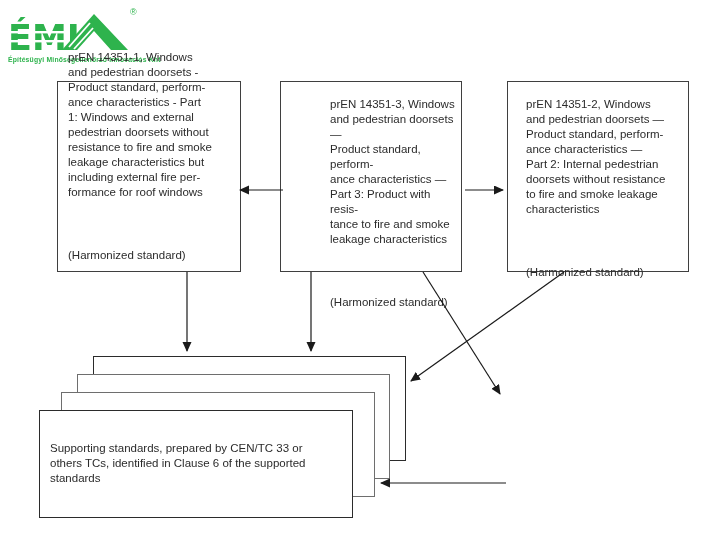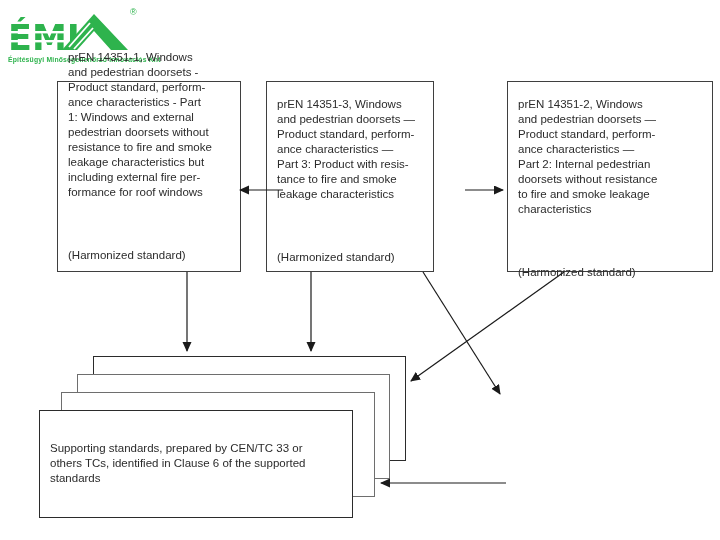--- a/index.html
+++ b/index.html
@@ -50,22 +50,22 @@
     padding: 15px 6px 0 10px;
     white-space: pre-line;
   }
   .box .footer {
     padding: 0 6px 8px 10px;
     white-space: pre-line;
     margin-top: 48px;
   }
   .box .footer.lift { padding-bottom: 22px; }
   #box-1 { left: 57px;  top: 81px;  width: 184px; height: 191px; justify-content: flex-end; }
-  #box-3 { left: 266px; top: 81px;  width: 168px; height: 191px; }
-  #box-2 { left: 507px; top: 81px;  width: 206px; height: 191px; }
+  #box-3 { left: 280px; top: 81px;  width: 182px; height: 191px; padding-left: 39px; }
+  #box-2 { left: 507px; top: 81px;  width: 182px; height: 191px; padding-left: 8px; }
   #box-en14600 { left: 507px; top: 357px; width: 182px; height: 135px; }
   #box-en14600 .body { padding-top: 30px; }
   
   .stack-sheet {
     position: absolute;
     box-sizing: border-box;
     background: #ffffff;
     border: 1px solid #6e6e6e;
   }
   #stack-a { left: 93px; top: 356px; width: 313px; height: 105px; border-color: #2b2b2b; }

